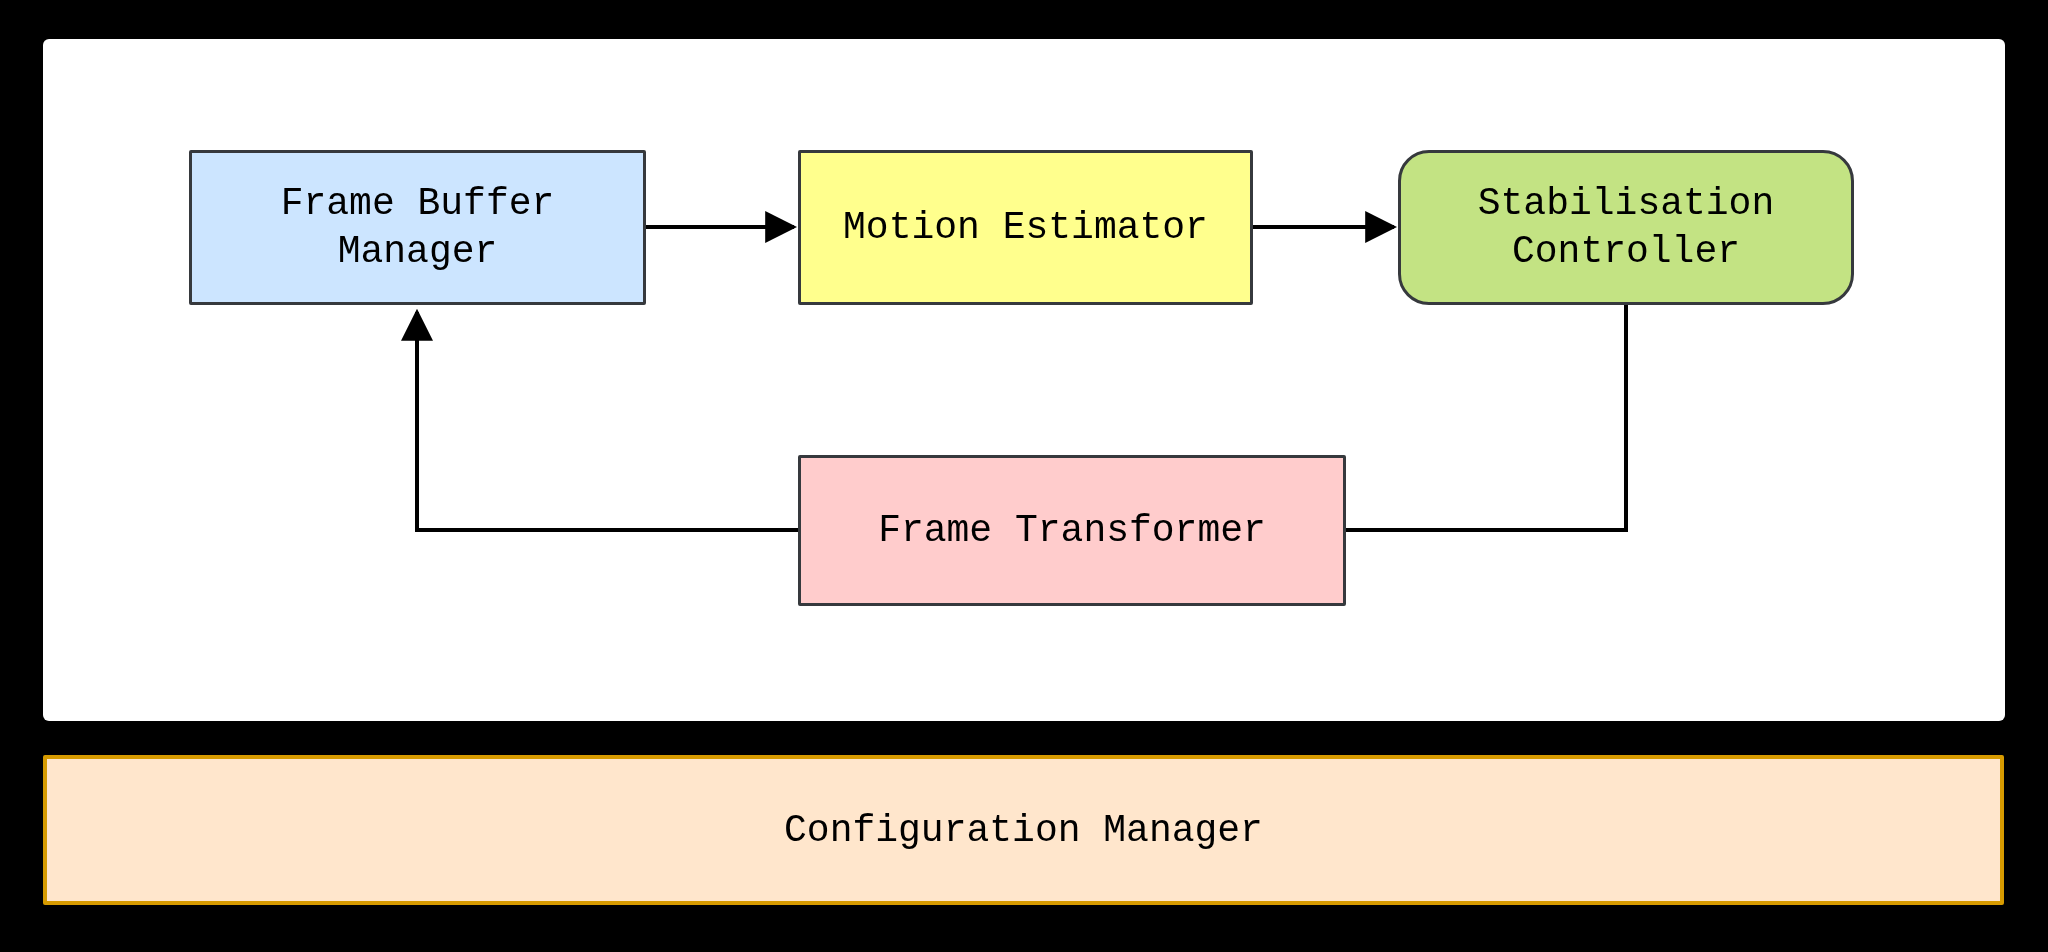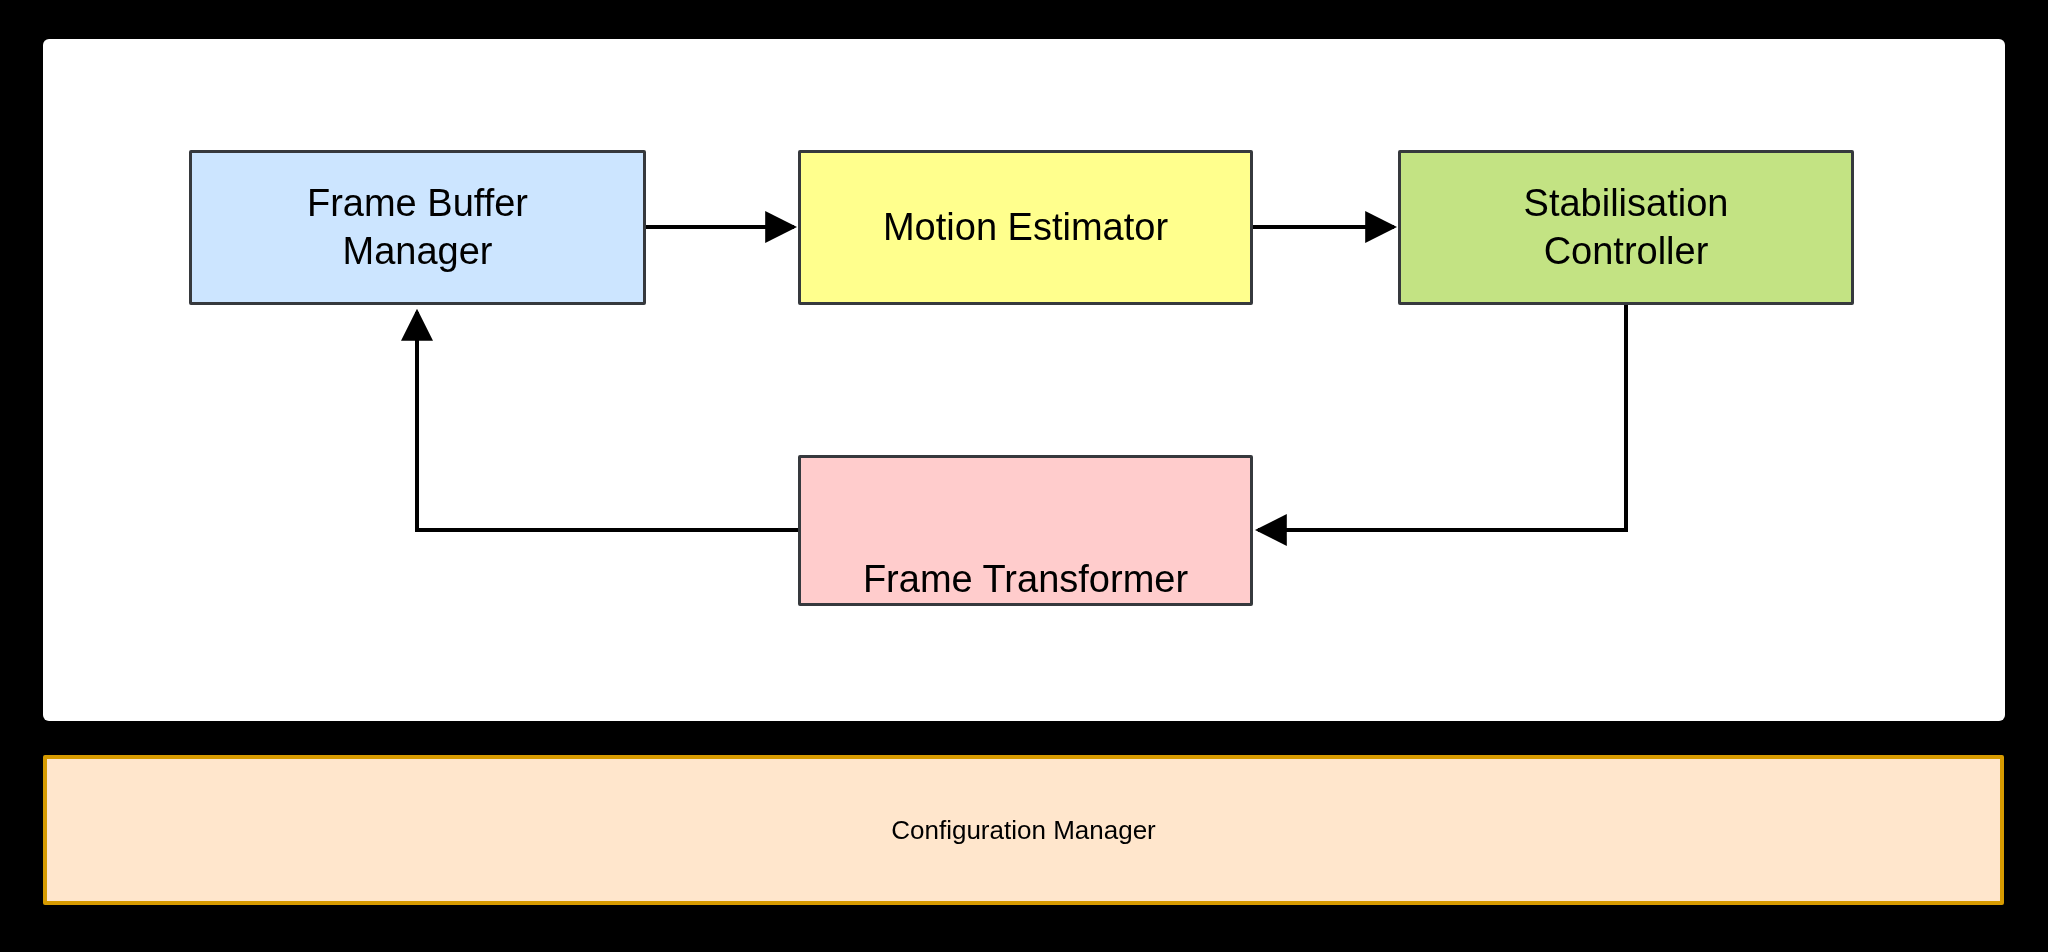--- a/index.html
+++ b/index.html
@@ -7,20 +7,21 @@
     padding: 0;
     background: #000000;
     font-family: "Liberation Sans", sans-serif;
   }
   .stage {
     position: relative;
     width: 2048px;
     height: 952px;
     background: #000000;
     overflow: hidden;
+    font-family: Liberation Mono, monospace;
   }
   .canvas {
     position: absolute;
     left: 43px;
     top: 39px;
     width: 1962px;
     height: 682px;
     background: #ffffff;
     border-radius: 6px;
   }
@@ -39,36 +40,36 @@
   }
   .node .label {
     display: inline-block;
   }
   .node .label.wrap {
     max-width: 330px;
   }
   #node-fbm { left: 189px; top: 150px; width: 457px; height: 155px; }
   #node-me  { left: 798px; top: 150px; width: 455px; height: 155px; text-align: right; }
   #node-sc  { left: 1398px; top: 150px; width: 456px; height: 155px; }
-  #node-ft  { left: 798px; top: 455px; width: 455px; height: 151px; align-items: flex-end; }
+  #node-ft  { left: 798px; top: 455px; width: 548px; height: 151px; }
   #node-cfg {
     position: absolute;
     left: 43px;
     top: 755px;
     width: 1961px;
     height: 150px;
     border-width: 4px;
     border-style: solid;
     border-radius: 2px;
     display: flex;
     align-items: center;
     justify-content: center;
     text-align: center;
     color: #000000;
-    font-size: 26px;
+    font-size: 38px;
     box-sizing: border-box;
   }
   .edge-layer {
     position: absolute;
     left: 0;
     top: 0;
     width: 2048px;
     height: 952px;
     pointer-events: none;
   }
@@ -98,21 +99,21 @@
   </svg>
 
   <div class="node" id="node-fbm" style="background-color: rgb(204, 229, 255); border-color: rgb(54, 57, 61);">
     <span class="label wrap">Frame Buffer Manager</span>
   </div>
 
   <div class="node" id="node-me" style="background-color: rgb(255, 255, 141); border-color: rgb(54, 57, 61);">
     <span class="label">Motion Estimator</span>
   </div>
 
-  <div class="node" id="node-sc" style="background-color: rgb(195, 227, 131); border-color: rgb(54, 57, 61);">
+  <div class="node" id="node-sc" style="background-color: rgb(195, 227, 131); border-color: rgb(54, 57, 61); border-radius: 31px;">
     <span class="label wrap">Stabilisation Controller</span>
   </div>
 
   <div class="node" id="node-ft" style="background-color: rgb(255, 204, 204); border-color: rgb(54, 57, 61);">
     <span class="label">Frame Transformer</span>
   </div>
 
   <div id="node-cfg" style="background-color: rgb(255, 230, 204); border-color: rgb(215, 155, 0);">
     <span class="label">Configuration Manager</span>
   </div>

